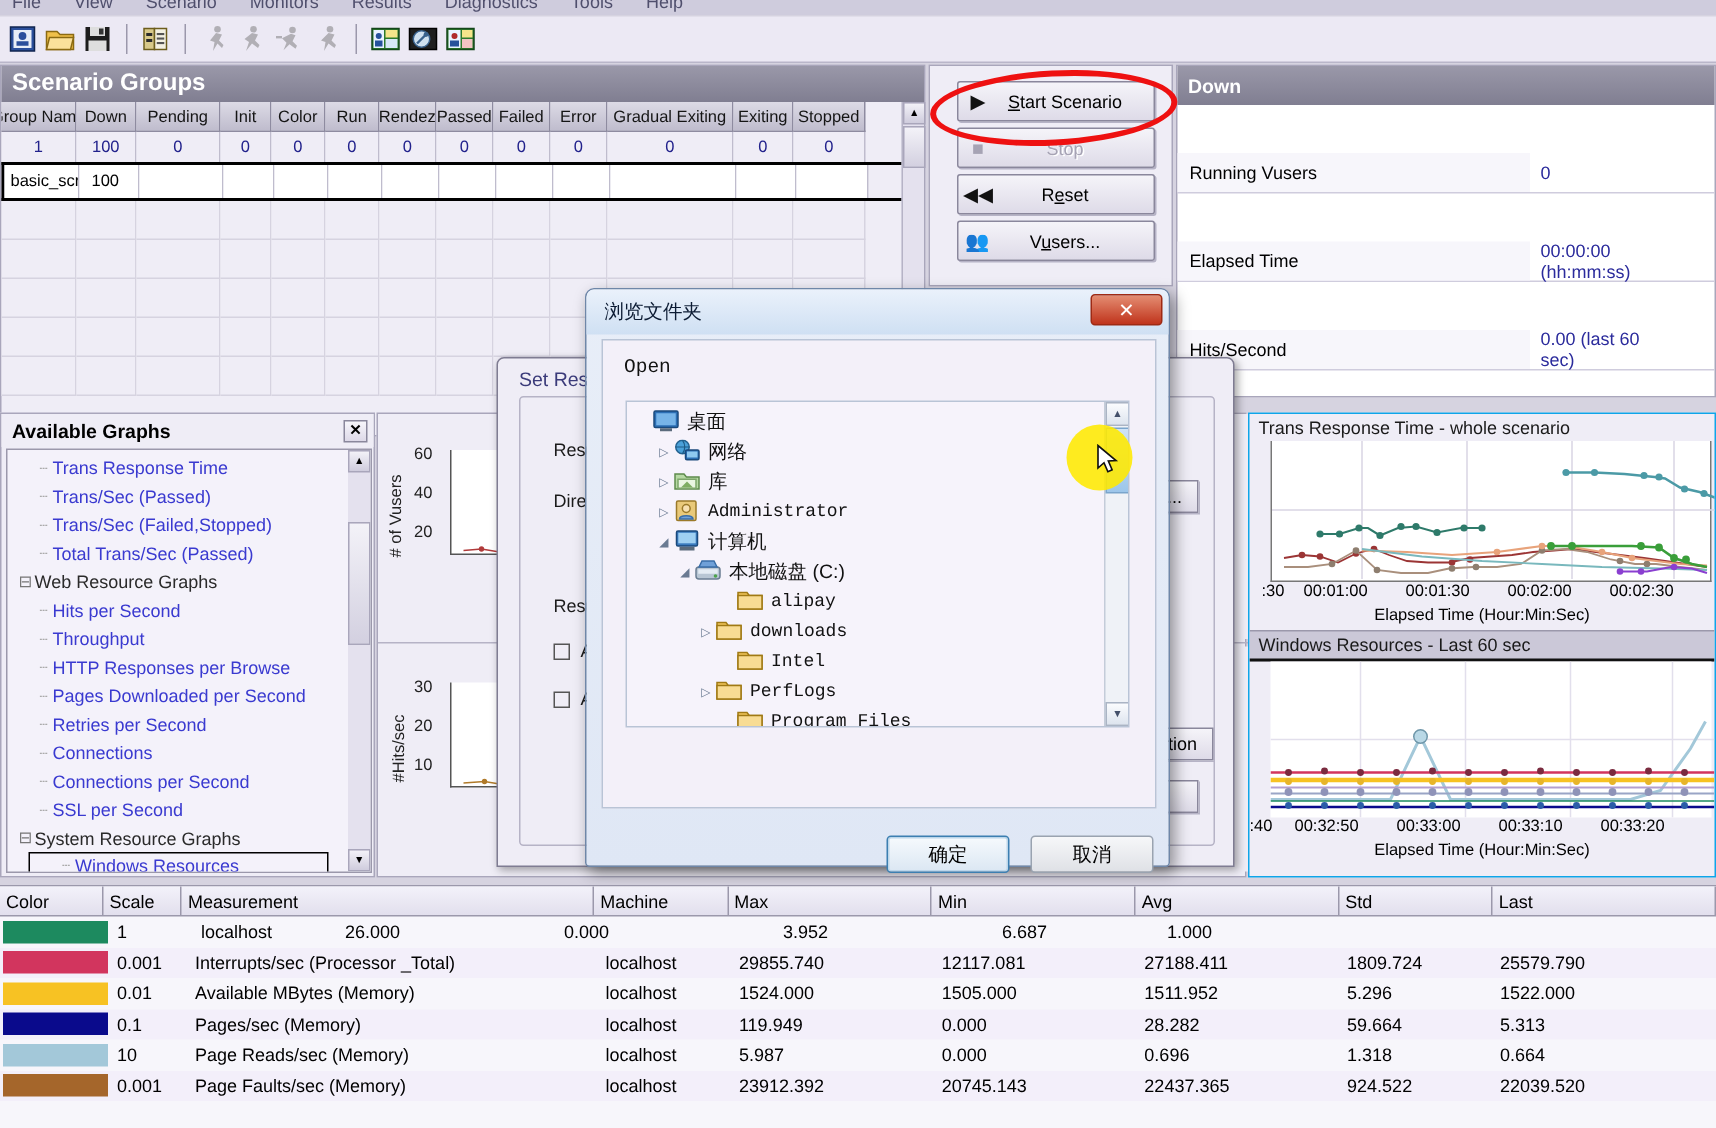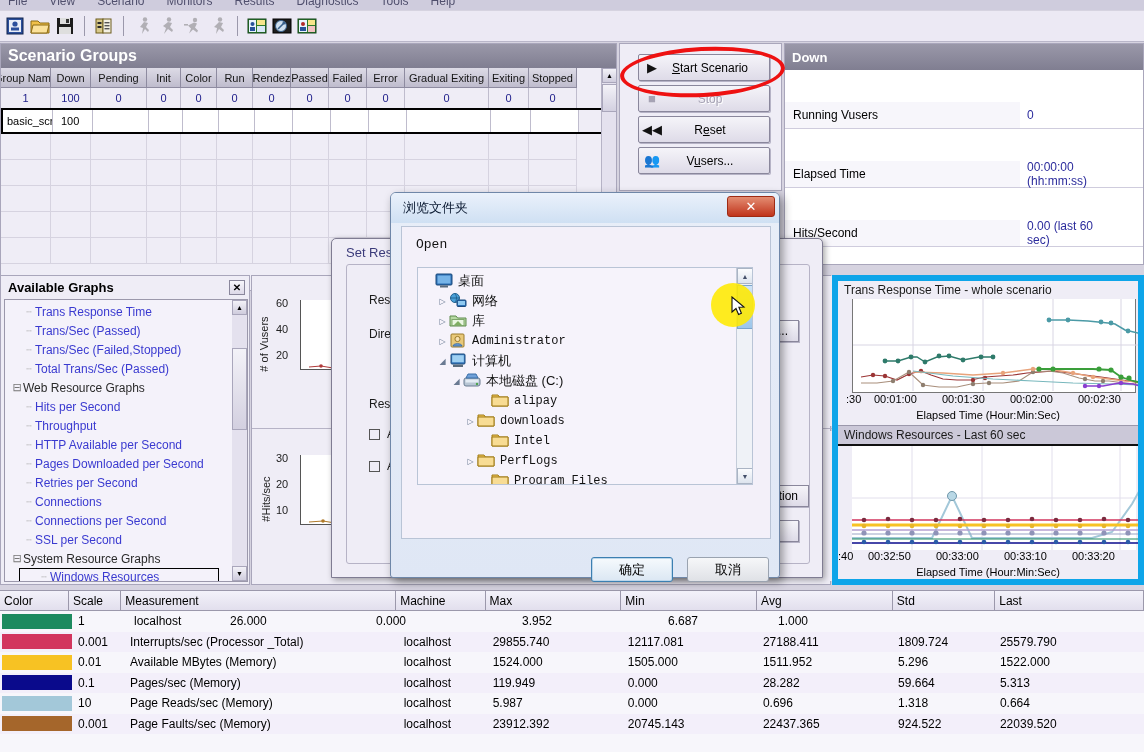--- a/index.html
+++ b/index.html
@@ -136,21 +136,21 @@
     background:#efedf6; border:1px solid #a9a6bb;
   }
   .lc{ position:absolute; left:0; width:580px; background:#efedf6;}
   .lc .yl{ position:absolute; transform:rotate(-90deg); font-size:11px; color:#222; white-space:nowrap;}
   .lc .tick{ position:absolute; font-size:11px; color:#222;}
   .lc .plot{ position:absolute; background:#fff; border-left:1px solid #555; border-bottom:1px solid #555;}
   .lc .xlabel{ position:absolute; font-size:11px;}
   .divider{ position:absolute; left:0; width:580px; height:1px; background:#b6b3c6;}
   
   #rchart-pane{ position:absolute; left:832px; top:275px; width:312px; height:310px; background:#efedf6;
-    border:6px solid #0ea5e9; overflow:hidden;}
+    border:1px solid #0ea5e9; overflow:hidden;}
   .rc-title{ font-size:12px; padding:2px 0 2px 6px; color:#1a1a1a;}
   .rc-title.band{ background:#cbc8d8; border-top:1px solid #9b98ab; border-bottom:2px solid #111;}
   .rc-plot{ position:relative; background:#fff; }
   .rc-xaxis{ position:relative; height:16px;}
   .rc-xaxis span{ position:absolute; font-size:11px; }
   .rc-xlabel{ text-align:center; font-size:11px; }
   
   #legend{
     position:absolute; left:0; top:590px; width:1144px; height:162px;
     background:#f7f6fb; border-top:1px solid #9b98ab;
@@ -587,21 +587,21 @@
         <div class="ag-item ag-indent2">
           <span class="tw"><span style="color:#aaa">┄</span></span>
           <span>Hits per Second</span>
         </div>
         <div class="ag-item ag-indent2">
           <span class="tw"><span style="color:#aaa">┄</span></span>
           <span>Throughput</span>
         </div>
         <div class="ag-item ag-indent2">
           <span class="tw"><span style="color:#aaa">┄</span></span>
-          <span>HTTP Available per Second</span>
+          <span>HTTP Responses per Browse</span>
         </div>
         <div class="ag-item ag-indent2">
           <span class="tw"><span style="color:#aaa">┄</span></span>
           <span>Pages Downloaded per Second</span>
         </div>
         <div class="ag-item ag-indent2">
           <span class="tw"><span style="color:#aaa">┄</span></span>
           <span>Retries per Second</span>
         </div>
         <div class="ag-item ag-indent2">

